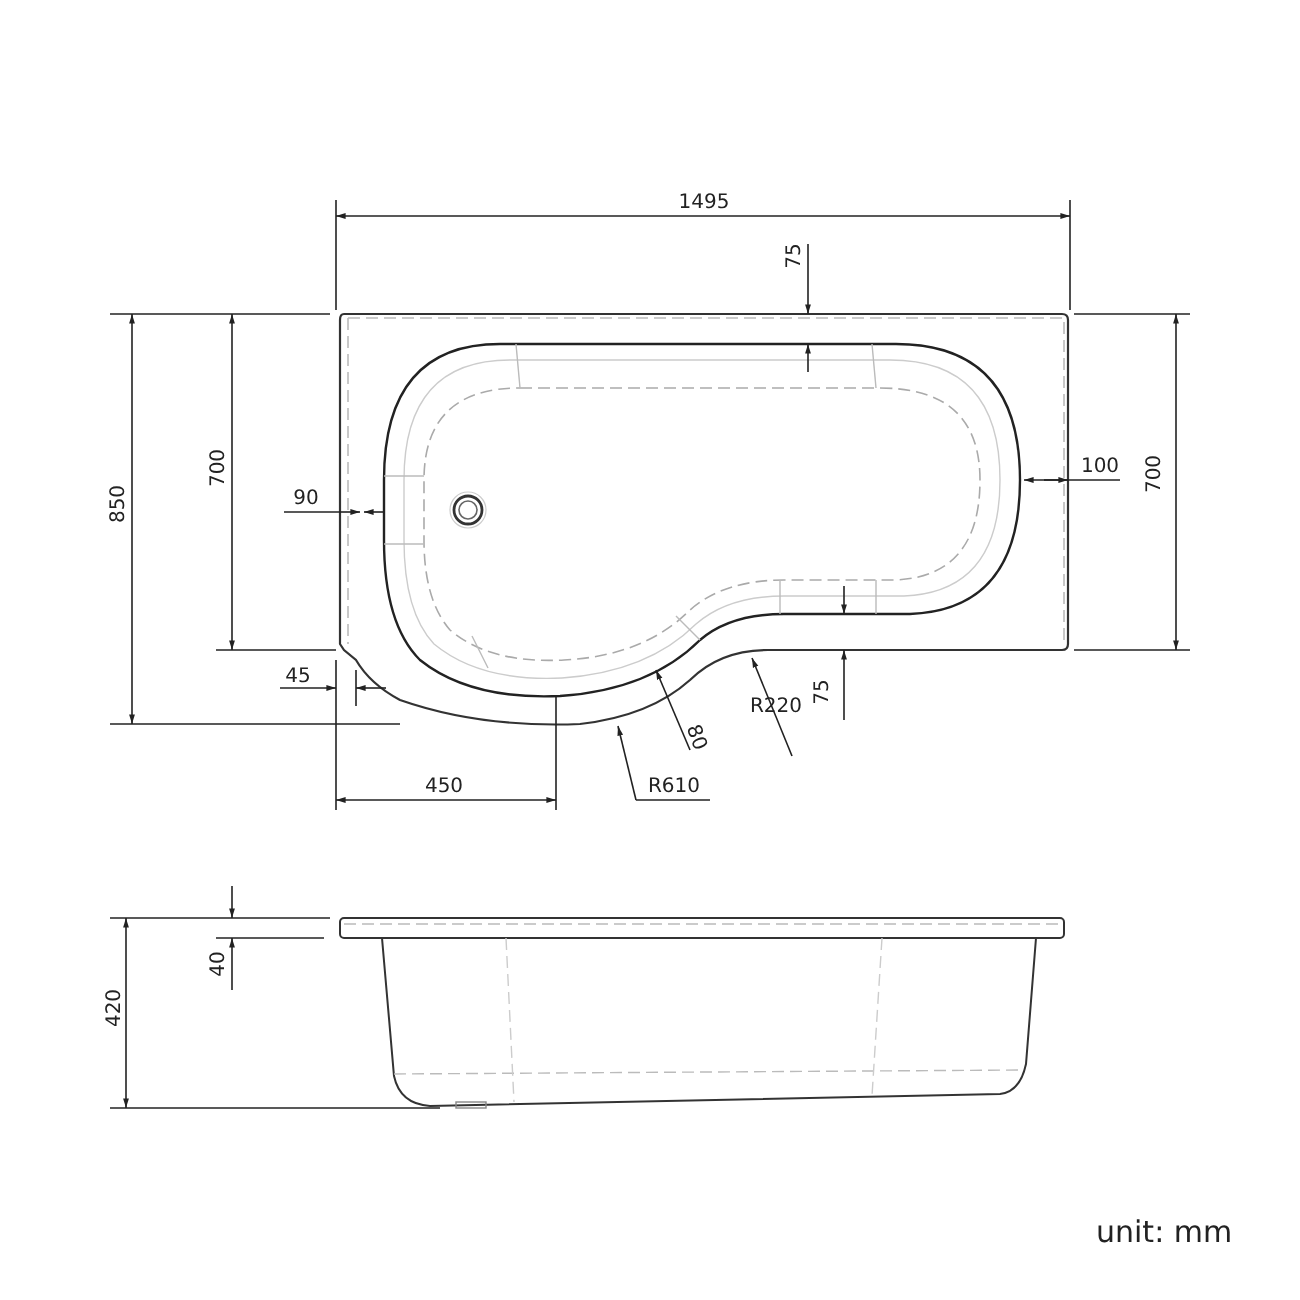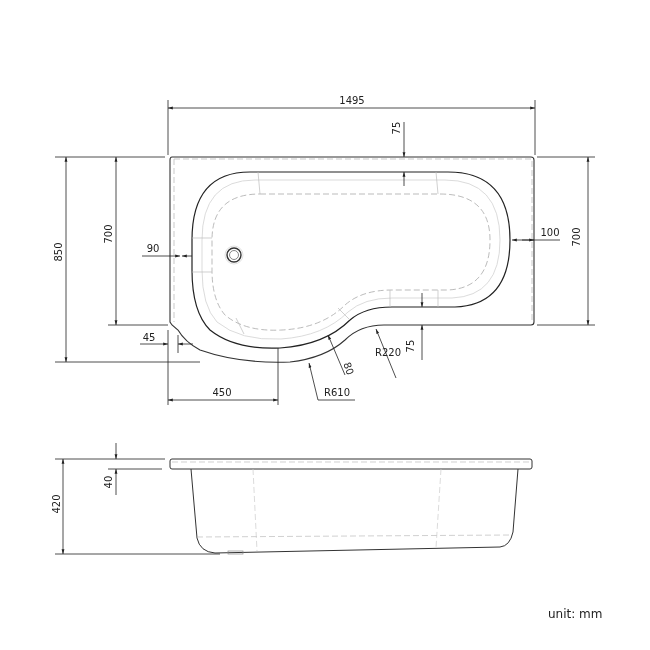--- a/index.html
+++ b/index.html
@@ -1,19 +1,19 @@
 <!DOCTYPE html>
 <html><head>
 <meta charset="utf-8">
 <style>
   html, body { margin:0; padding:0; background:#ffffff; }
   body { width:650px; height:650px; position:relative; overflow:hidden; font-family:"DejaVu Sans", sans-serif; }
   svg { position:absolute; left:0; top:0; }
   .dim { font-family:"DejaVu Sans", sans-serif; font-size:10px; fill:#222; }
-  .unit { position:absolute; left:548px; top:607px; font-family:"DejaVu Sans", sans-serif; font-size:12px; color:#222; }
+  .unit { position:absolute; left:548px; top:607px; font-family:"DejaVu Sans", sans-serif; font-size:15px; color:#222; }
 </style>
 </head>
 <body>
 
 <svg width="650" height="650" viewBox="0 0 650 650">
   <defs>
     <marker id="arr" viewBox="0 0 10 10" refX="10" refY="5" markerWidth="6" markerHeight="6" orient="auto-start-reverse">
       <path d="M0,2 L10,5 L0,8 z" fill="#222"></path>
     </marker>
   </defs>

